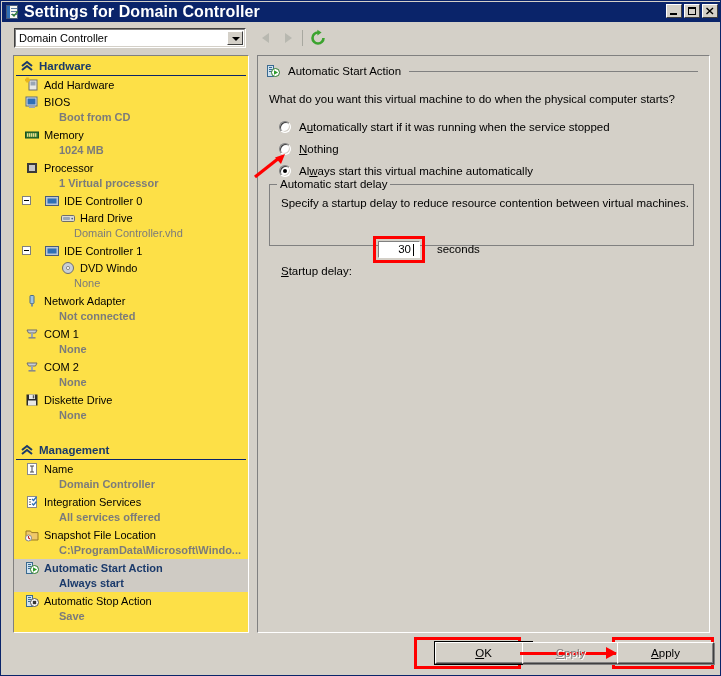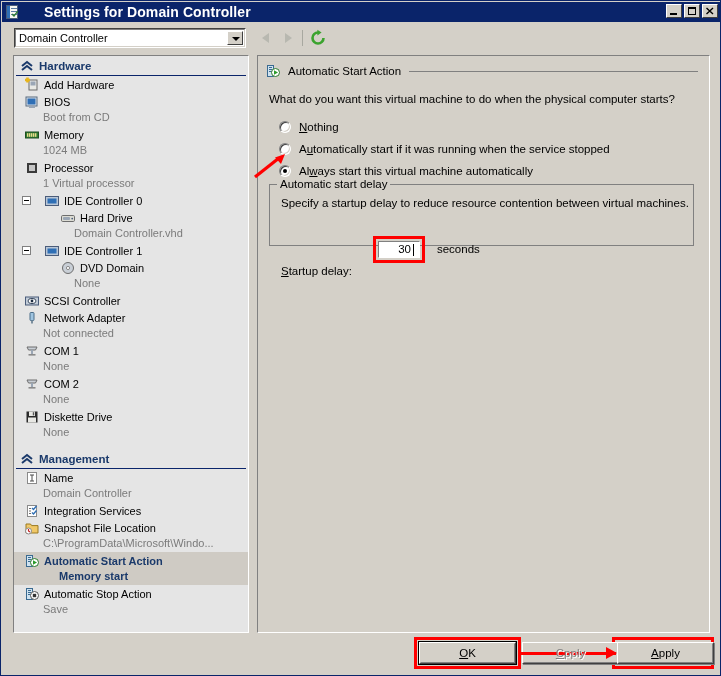--- a/index.html
+++ b/index.html
@@ -36,23 +36,22 @@
     background:#2f6fb5;
   }
   .title-ico .l1,.title-ico .l2,.title-ico .l3{
     position:absolute;left:7px;height:1px;width:6px;background:#5a7aa0;
   }
   .title-ico .l1{top:4px;} .title-ico .l2{top:7px;} .title-ico .l3{top:10px;}
   .title-ico .chk{
     position:absolute;left:8px;top:7px;width:6px;height:6px;
   }
   .titletext{
-    color:#fff;font-weight:bold;font-size:14px;letter-spacing:0.1px;
+    color:#fff;font-weight:bold;font-size:16px;letter-spacing:0.1px;
     white-space:nowrap;
-    margin-left:20px;
   }
   .winbtns{position:absolute;right:3px;top:2px;display:flex;gap:2px;}
   .wbtn{
     width:16px;height:14px;background:#d4d0c8;
     border:1px solid;border-color:#fff #404040 #404040 #fff;
     position:relative;box-sizing:border-box;
   }
   .wbtn .min{position:absolute;left:3px;bottom:2px;width:7px;height:2px;background:#000;}
   .wbtn .max{position:absolute;left:3px;top:2px;width:8px;height:8px;border:1px solid #000;border-top-width:2px;box-sizing:border-box;}
   .wbtn .cl{position:absolute;left:0;top:0;width:100%;height:100%;
@@ -91,21 +90,21 @@
   .navarrow.fwd i{
     position:absolute;left:5px;top:3px;width:0;height:0;
     border-top:5px solid transparent;border-bottom:5px solid transparent;
     border-left:7px solid #b8b8b0;
   }
   .navsep{width:1px;height:16px;background:#a8a8a0;}
   .refresh{width:18px;height:18px;position:relative;}
   
   .treepanel{
     position:absolute;left:12px;top:54px;width:236px;height:578px;
-    background:#e5e5e5;
+    background:#fde047;
     border:1px solid;border-color:#808080 #fff #fff #808080;
     box-sizing:border-box;overflow:hidden;
   }
   .sect{
     display:flex;align-items:center;height:19px;
     border-bottom:1px solid #0a246a;
     margin:0 2px 0 2px;
     padding-left:3px;
   }
   .sect .chev{width:16px;height:14px;position:relative;flex:none;}
@@ -118,21 +117,21 @@
   }
   .node .expander:before{
     content:"";position:absolute;left:1px;top:3px;width:5px;height:1px;background:#000;
   }
   .node .ic{width:16px;height:16px;flex:none;position:relative;margin-right:4px;}
   .node .nlbl{font-size:11px;line-height:16px;white-space:nowrap;}
   .node.sel .nlbl{font-weight:bold;color:#1b3a6b;}
   .sub{font-size:11px;color:#7b7b7b;line-height:15px;height:16px;white-space:nowrap;}
   .sub.sel{color:#1b3a6b;font-weight:bold;}
   .indent1{padding-left:34px;}
-  .indentSub{padding-left:29px;}
+  .indentSub{padding-left:45px;font-weight:bold;}
   
   .content{
     position:absolute;left:256px;top:54px;width:453px;height:578px;
     background:#d4d0c8;
     border:1px solid;border-color:#808080 #fff #fff #808080;
     box-sizing:border-box;
   }
   .panelhdr{display:flex;align-items:center;margin:7px 9px 0 7px;}
   .panelhdr .ic{width:16px;height:16px;flex:none;position:relative;}
   .panelhdr .t{font-size:11.5px;margin-left:7px;white-space:nowrap;}
@@ -191,21 +190,21 @@
     display:flex;align-items:center;justify-content:center;
     box-shadow:1px 1px 0 #808080;
   }
   .btn:before{
     content:"";position:absolute;left:0;top:0;right:0;bottom:0;
     border:1px solid;border-color:#d4d0c8 #808080 #808080 #d4d0c8;
   }
   .btn span{position:relative;z-index:2;}
   .btn.defaultbtn{outline:1px solid #000;outline-offset:0;}
   .btn.disabled span{color:#808080;text-shadow:1px 1px 0 #fff;}
-  #ok-button{left:418px;}
+  #ok-button{left:434px;}
   #cancel-button{left:521px;}
   #apply-button{left:616px;}
   .btnhl{
     position:absolute;top:2px;height:32px;border:3px solid #f00;box-sizing:border-box;
   }
   #ok-highlight{left:413px;width:107px;}
   #apply-highlight{left:611px;width:102px;}
   
   .arrow-ok-apply{position:absolute;left:519px;top:17px;width:96px;height:3px;background:#f00;}
   .arrow-ok-apply:after{
@@ -370,34 +369,24 @@
       <div class="nlbl">IDE Controller 1</div>
     </div>
 
     <div class="node" style="padding-left:46px;">
       <div class="ic">
         <svg viewBox="0 0 16 16" width="16" height="16">
           <circle cx="8" cy="8" r="5.5" fill="#c9cfd6" stroke="#6d6d6d"></circle>
           <circle cx="8" cy="8" r="1.6" fill="#fff" stroke="#8a8a8a"></circle>
         </svg>
       </div>
-      <div class="nlbl">DVD Domain</div>
+      <div class="nlbl">DVD Windo</div>
     </div>
     <div class="sub" style="padding-left:60px;">None</div>
 
-    <div class="node">
-      <div class="ic">
-        <svg viewBox="0 0 16 16" width="16" height="16">
-          <rect x="1.5" y="4" width="13" height="8" fill="#c2ccd8" stroke="#4a5c7a"></rect>
-          <ellipse cx="8" cy="8" rx="4" ry="2.6" fill="#fff" stroke="#3a4a60"></ellipse>
-          <circle cx="8" cy="8" r="1.4" fill="#1b2a40"></circle>
-        </svg>
-      </div>
-      <div class="nlbl">SCSI Controller</div>
-    </div>
 
     <div class="node">
       <div class="ic">
         <svg viewBox="0 0 16 16" width="16" height="16">
           <rect x="6" y="2.5" width="4" height="8" rx="0.8" fill="#9fc4e0" stroke="#4a6c88"></rect>
           <rect x="7" y="10.5" width="2" height="3" fill="#7c8f9e"></rect>
         </svg>
       </div>
       <div class="nlbl">Network Adapter</div>
     </div>
@@ -433,21 +422,21 @@
           <rect x="2.5" y="2.5" width="11" height="11" fill="#2b2b2b"></rect>
           <rect x="5" y="2.5" width="6" height="4.5" fill="#e8e8e4"></rect>
           <rect x="8.8" y="3.2" width="1.4" height="3.2" fill="#555"></rect>
           <rect x="4" y="8.5" width="8" height="5" fill="#e8e8e4"></rect>
         </svg>
       </div>
       <div class="nlbl">Diskette Drive</div>
     </div>
     <div class="sub indentSub">None</div>
 
-    <div class="sect" style="margin-top:8px;">
+    <div class="sect" style="margin-top:16px;">
       <div class="chev">
         <svg viewBox="0 0 16 14" width="16" height="14">
           <path d="M3 7 L8 3 L13 7" stroke="#1b3a6b" stroke-width="2" fill="none"></path>
           <path d="M3 11 L8 7 L13 11" stroke="#1b3a6b" stroke-width="2" fill="none"></path>
         </svg>
       </div>
       <div class="lbl">Management</div>
     </div>
 
     <div class="node">
@@ -465,20 +454,21 @@
       <div class="ic">
         <svg viewBox="0 0 16 16" width="16" height="16">
           <rect x="3.5" y="2.5" width="9" height="11" fill="#fff" stroke="#8a8a8a"></rect>
           <path d="M5 5.5 h2 M5 8 h2 M5 10.5 h2" stroke="#6d6d6d" stroke-width="1"></path>
           <path d="M8 5 L9.5 6.5 L12.5 3" stroke="#2f6fb5" stroke-width="1.4" fill="none"></path>
           <path d="M8 9.5 L9.5 11 L12.5 7.5" stroke="#2f6fb5" stroke-width="1.4" fill="none"></path>
         </svg>
       </div>
       <div class="nlbl">Integration Services</div>
     </div>
+    <div class="sub indentSub">All services offered</div>
 
     <div class="node">
       <div class="ic">
         <svg viewBox="0 0 16 16" width="16" height="16">
           <path d="M2 4 h4.5 l1.2 1.6 H14 v7.4 H2 Z" fill="#f0c868" stroke="#9a7a22"></path>
           <circle cx="4.5" cy="11" r="3" fill="#fff" stroke="#8a8a8a"></circle>
           <path d="M4.5 9 v2 l1.5 1" stroke="#c02020" stroke-width="1.2" fill="none"></path>
         </svg>
       </div>
       <div class="nlbl">Snapshot File Location</div>
@@ -490,21 +480,21 @@
         <svg viewBox="0 0 16 16" width="16" height="16">
           <rect x="2.5" y="2.5" width="6" height="11" fill="#cfe2f0" stroke="#3a6a90"></rect>
           <path d="M4 4.5 h3 M4 6.5 h3 M4 8.5 h3" stroke="#3a6a90" stroke-width="1"></path>
           <circle cx="10.5" cy="9.5" r="4" fill="#fff" stroke="#2a7a2a"></circle>
           <path d="M9 7.3 L13 9.5 L9 11.7 Z" fill="#2a9a2a"></path>
         </svg>
       </div>
       <div class="nlbl">Automatic Start Action</div>
     </div>
     <div class="node sel" style="height:16px;padding-left:0;">
-      <div class="sub sel" style="padding-left:45px;">Memory start</div>
+      <div class="sub sel" style="padding-left:45px;">Always start</div>
     </div>
 
     <div class="node">
       <div class="ic">
         <svg viewBox="0 0 16 16" width="16" height="16">
           <rect x="2.5" y="2.5" width="6" height="11" fill="#cfe2f0" stroke="#3a6a90"></rect>
           <path d="M4 4.5 h3 M4 6.5 h3 M4 8.5 h3" stroke="#3a6a90" stroke-width="1"></path>
           <circle cx="10.5" cy="9.5" r="4" fill="#fff" stroke="#555"></circle>
           <rect x="8.8" y="7.8" width="3.4" height="3.4" fill="#333"></rect>
         </svg>
@@ -526,26 +516,26 @@
         </svg>
       </div>
       <div class="t">Automatic Start Action</div>
       <div class="rule"></div>
     </div>
 
     <div class="question">What do you want this virtual machine to do when the physical computer starts?</div>
 
     <div class="radio-row">
       <div class="radio"></div>
-      <div class="rl"><u class="acc">N</u><span>othing</span></div>
+      <div class="rl"><span>A</span><u class="acc">u</u><span>tomatically start if it was running when the service stopped</span></div>
     </div>
 
     <div class="radio-row">
       <div class="radio"></div>
-      <div class="rl"><span>A</span><u class="acc">u</u><span>tomatically start if it was running when the service stopped</span></div>
+      <div class="rl"><u class="acc">N</u><span>othing</span></div>
     </div>
 
     <div class="radio-row">
       <div class="radio on"></div>
       <div class="rl"><span>Al</span><u class="acc">w</u><span>ays start this virtual machine automatically</span></div>
     </div>
 
     <div class="groupbox">
       <div class="gtitle">Automatic start delay</div>
       <div class="gb-desc">Specify a startup delay to reduce resource contention between virtual machines.</div>

